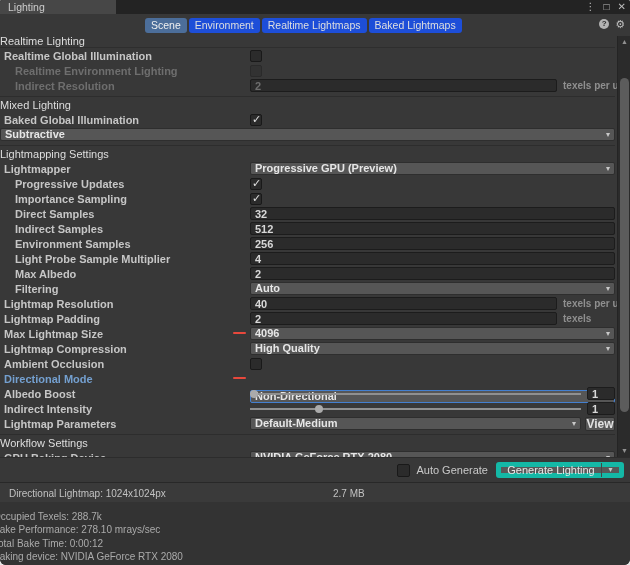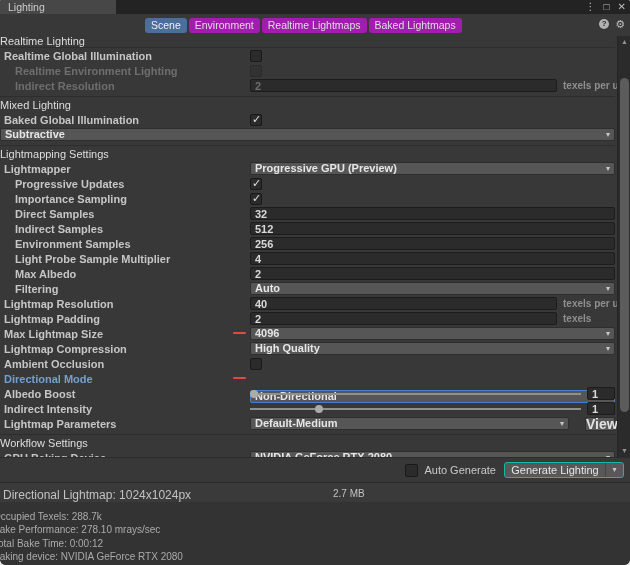--- a/index.html
+++ b/index.html
@@ -13,21 +13,21 @@
           color:#cccccc;line-height:14px;padding-left:8px;font-size:10.5px;}
   .tb-icons{position:absolute;right:4px;top:0;height:14px;display:flex;align-items:center;gap:8px;color:#bdbdbd;}
   .tb-icons span{cursor:default;line-height:14px;}
   .icon-menu{font-size:10px;}
   .icon-max{font-size:10px;}
   .icon-close{font-size:10px;}
 
   
   .toolbar{position:absolute;top:14px;left:0;right:0;height:22px;background:#383838;}
   .tabgroup{position:absolute;left:145px;top:4px;display:flex;gap:2px;}
-  .tabbtn{height:15px;line-height:15px;padding:0 6px;background:#a21caf;color:#dfdfdf;
+  .tabbtn{height:15px;line-height:15px;padding:0 6px;background:#1d4ed8;color:#dfdfdf;
           border-radius:3px;font-size:10.5px;white-space:nowrap;}
   .tabbtn.active{background:#4C6E9A;color:#f0f0f0;}
   .toolbar-right{position:absolute;right:5px;top:4px;display:flex;align-items:center;gap:6px;}
   .help-icon{width:10px;height:10px;border-radius:50%;background:#b3b3b3;color:#2b2b2b;
              font-size:8px;font-weight:bold;text-align:center;line-height:10px;}
   .gear-icon{color:#bfbfbf;font-size:11px;line-height:12px;}
 
   
   .viewport{position:absolute;top:36px;left:0;right:0;height:422px;overflow:hidden;border-bottom:1px solid #2c2c2c;}
   .content{margin-top:-4px;padding-right:15px;}
@@ -60,43 +60,43 @@
   .dropdown .dd-text{flex:1;line-height:11px;white-space:nowrap;overflow:hidden;}
   .dropdown .dd-arrow{font-size:8px;color:#c8c8c8;line-height:11px;}
   .dropdown.focused{border:1px solid #4480D0;margin-top:36px;}
 
   .mod-dash{position:absolute;left:233px;top:6px;width:13px;height:2px;background:#E8483C;border-radius:1px;}
 
   .slider{position:relative;flex:1;height:14px;}
   .slider::before{content:"";position:absolute;left:0;right:0;top:6px;height:2px;background:#909090;}
   .slider .handle{position:absolute;top:3px;width:8px;height:8px;border-radius:50%;background:#ababab;}
 
-  .mini-btn{flex:0 0 30px;width:30px;height:14px;margin-left:16px;background:#585858;border:1px solid #2e2e2e;
-            border-radius:2px;color:#e2e2e2;font-size:14px;text-align:center;line-height:12px;}
+  .mini-btn{flex:0 0 30px;width:30px;height:14px;margin-left:4px;background:#585858;border:1px solid #2e2e2e;
+            border-radius:2px;color:#e2e2e2;font-size:12px;text-align:center;line-height:12px;}
 
   
   .scrollbar{position:absolute;top:0;right:0;width:13px;height:100%;background:#2b2b2b;border-left:1px solid #242424;}
   .sb-up,.sb-down{position:absolute;left:0;width:13px;height:10px;color:#909090;font-size:7px;text-align:center;line-height:10px;}
   .sb-up{top:1px;}
   .sb-down{bottom:1px;}
   .sb-thumb{position:absolute;left:2px;top:42px;width:9px;height:334px;background:#5c5c5c;border-radius:5px;}
 
   
   .footer{position:absolute;top:458px;left:0;right:0;height:24px;background:#383838;
           display:flex;align-items:center;justify-content:flex-end;}
   .footer .checkbox{margin-right:6px;width:13px;height:13px;flex:0 0 13px;}
   .ag-label{color:#c9c9c9;margin-right:8px;}
-  .gen-btn{display:flex;align-items:center;height:16px;background:#585858;border:1px solid #14b8a6;
+  .gen-btn{display:flex;align-items:center;height:16px;background:#585858;border:5px solid #14b8a6;
            border-radius:3px;margin-right:6px;color:#e6e6e6;}
   .gen-main{width:100px;text-align:center;line-height:14px;}
   .gen-dd{width:18px;text-align:center;border-left:1px solid #454545;font-size:8px;color:#c8c8c8;line-height:14px;}
 
   
   .statusrow{position:absolute;top:482px;left:0;right:0;height:20px;background:#3a3a3a;border-top:1px solid #282828;}
-  .statusrow .sr-left{position:absolute;left:3px;top:5px;font-size:12px;color:#c2c2c2;}
+  .statusrow .sr-left{position:absolute;left:9px;top:5px;font-size:10px;color:#c2c2c2;}
   .statusrow .sr-size{position:absolute;left:333px;top:5px;font-size:10px;color:#c2c2c2;}
   .stats{position:absolute;top:502px;left:0;right:0;bottom:0;background:#333333;overflow:hidden;}
   .stats div{position:absolute;left:-7px;font-size:10px;color:#ababab;white-space:nowrap;}
   .stat-0{top:9px;} .stat-1{top:22px;} .stat-2{top:36px;} .stat-3{top:49px;}
 </style>
 </head>
 <body>
 
 <div class="window">
 

